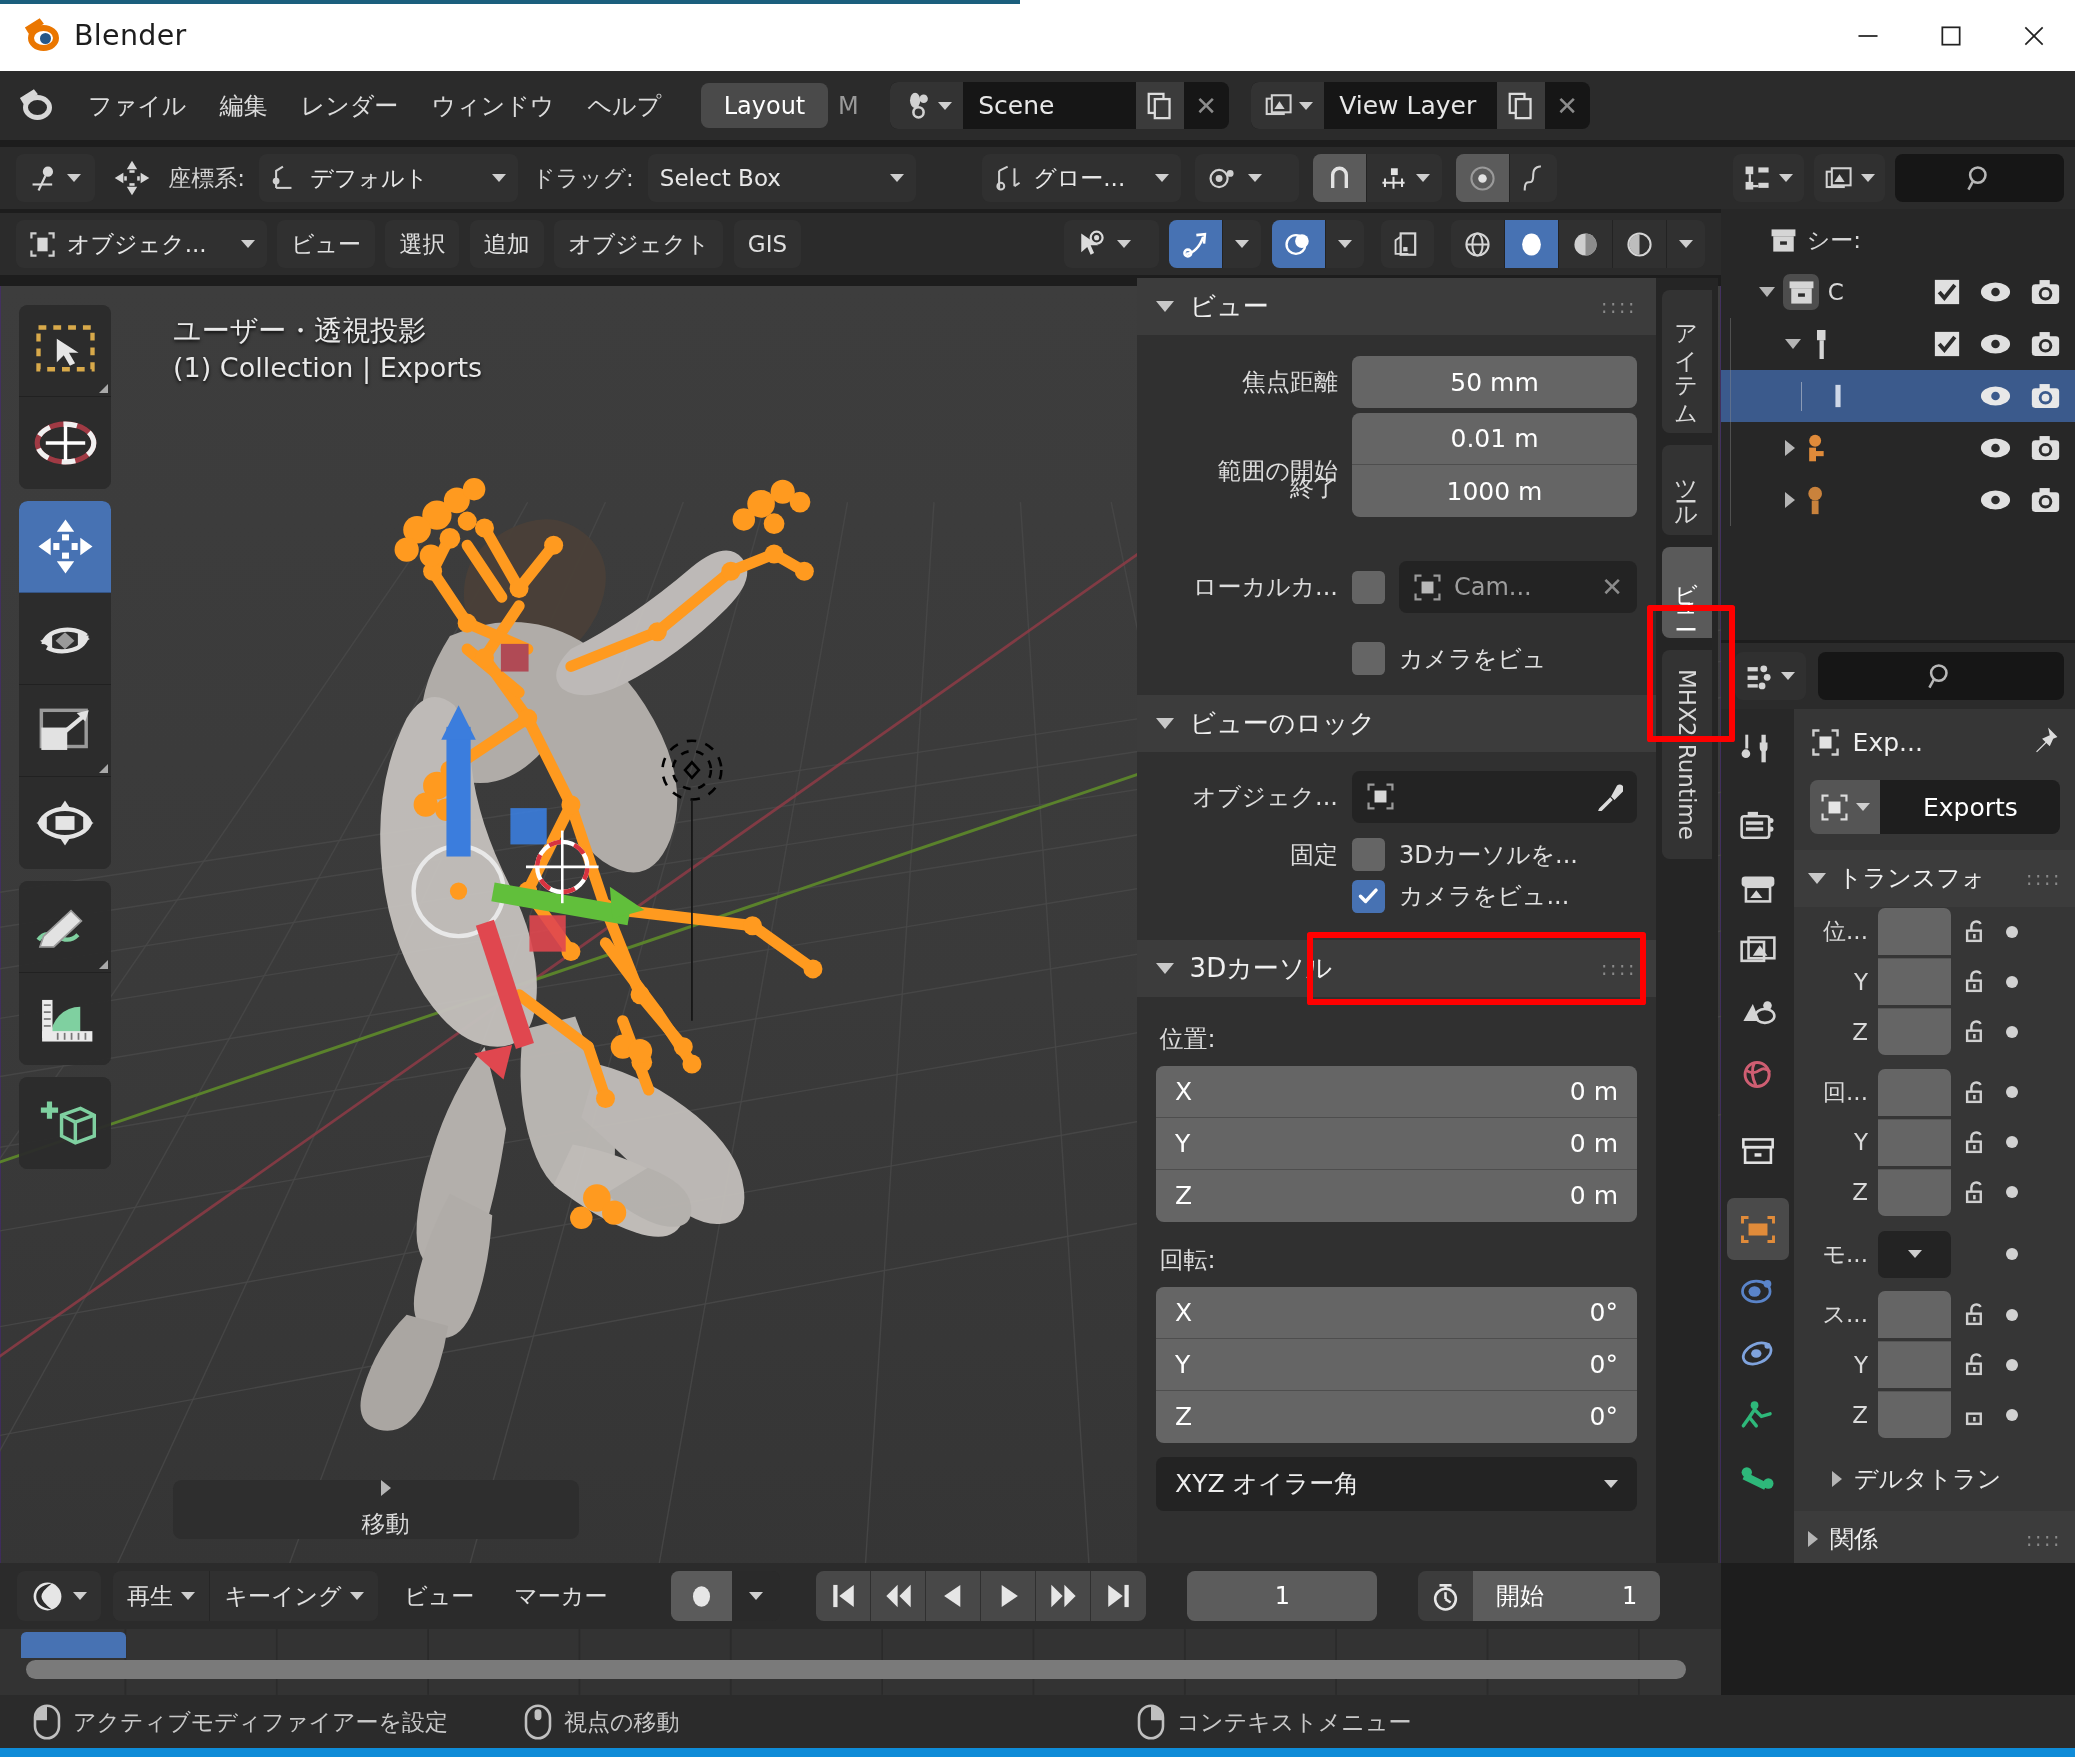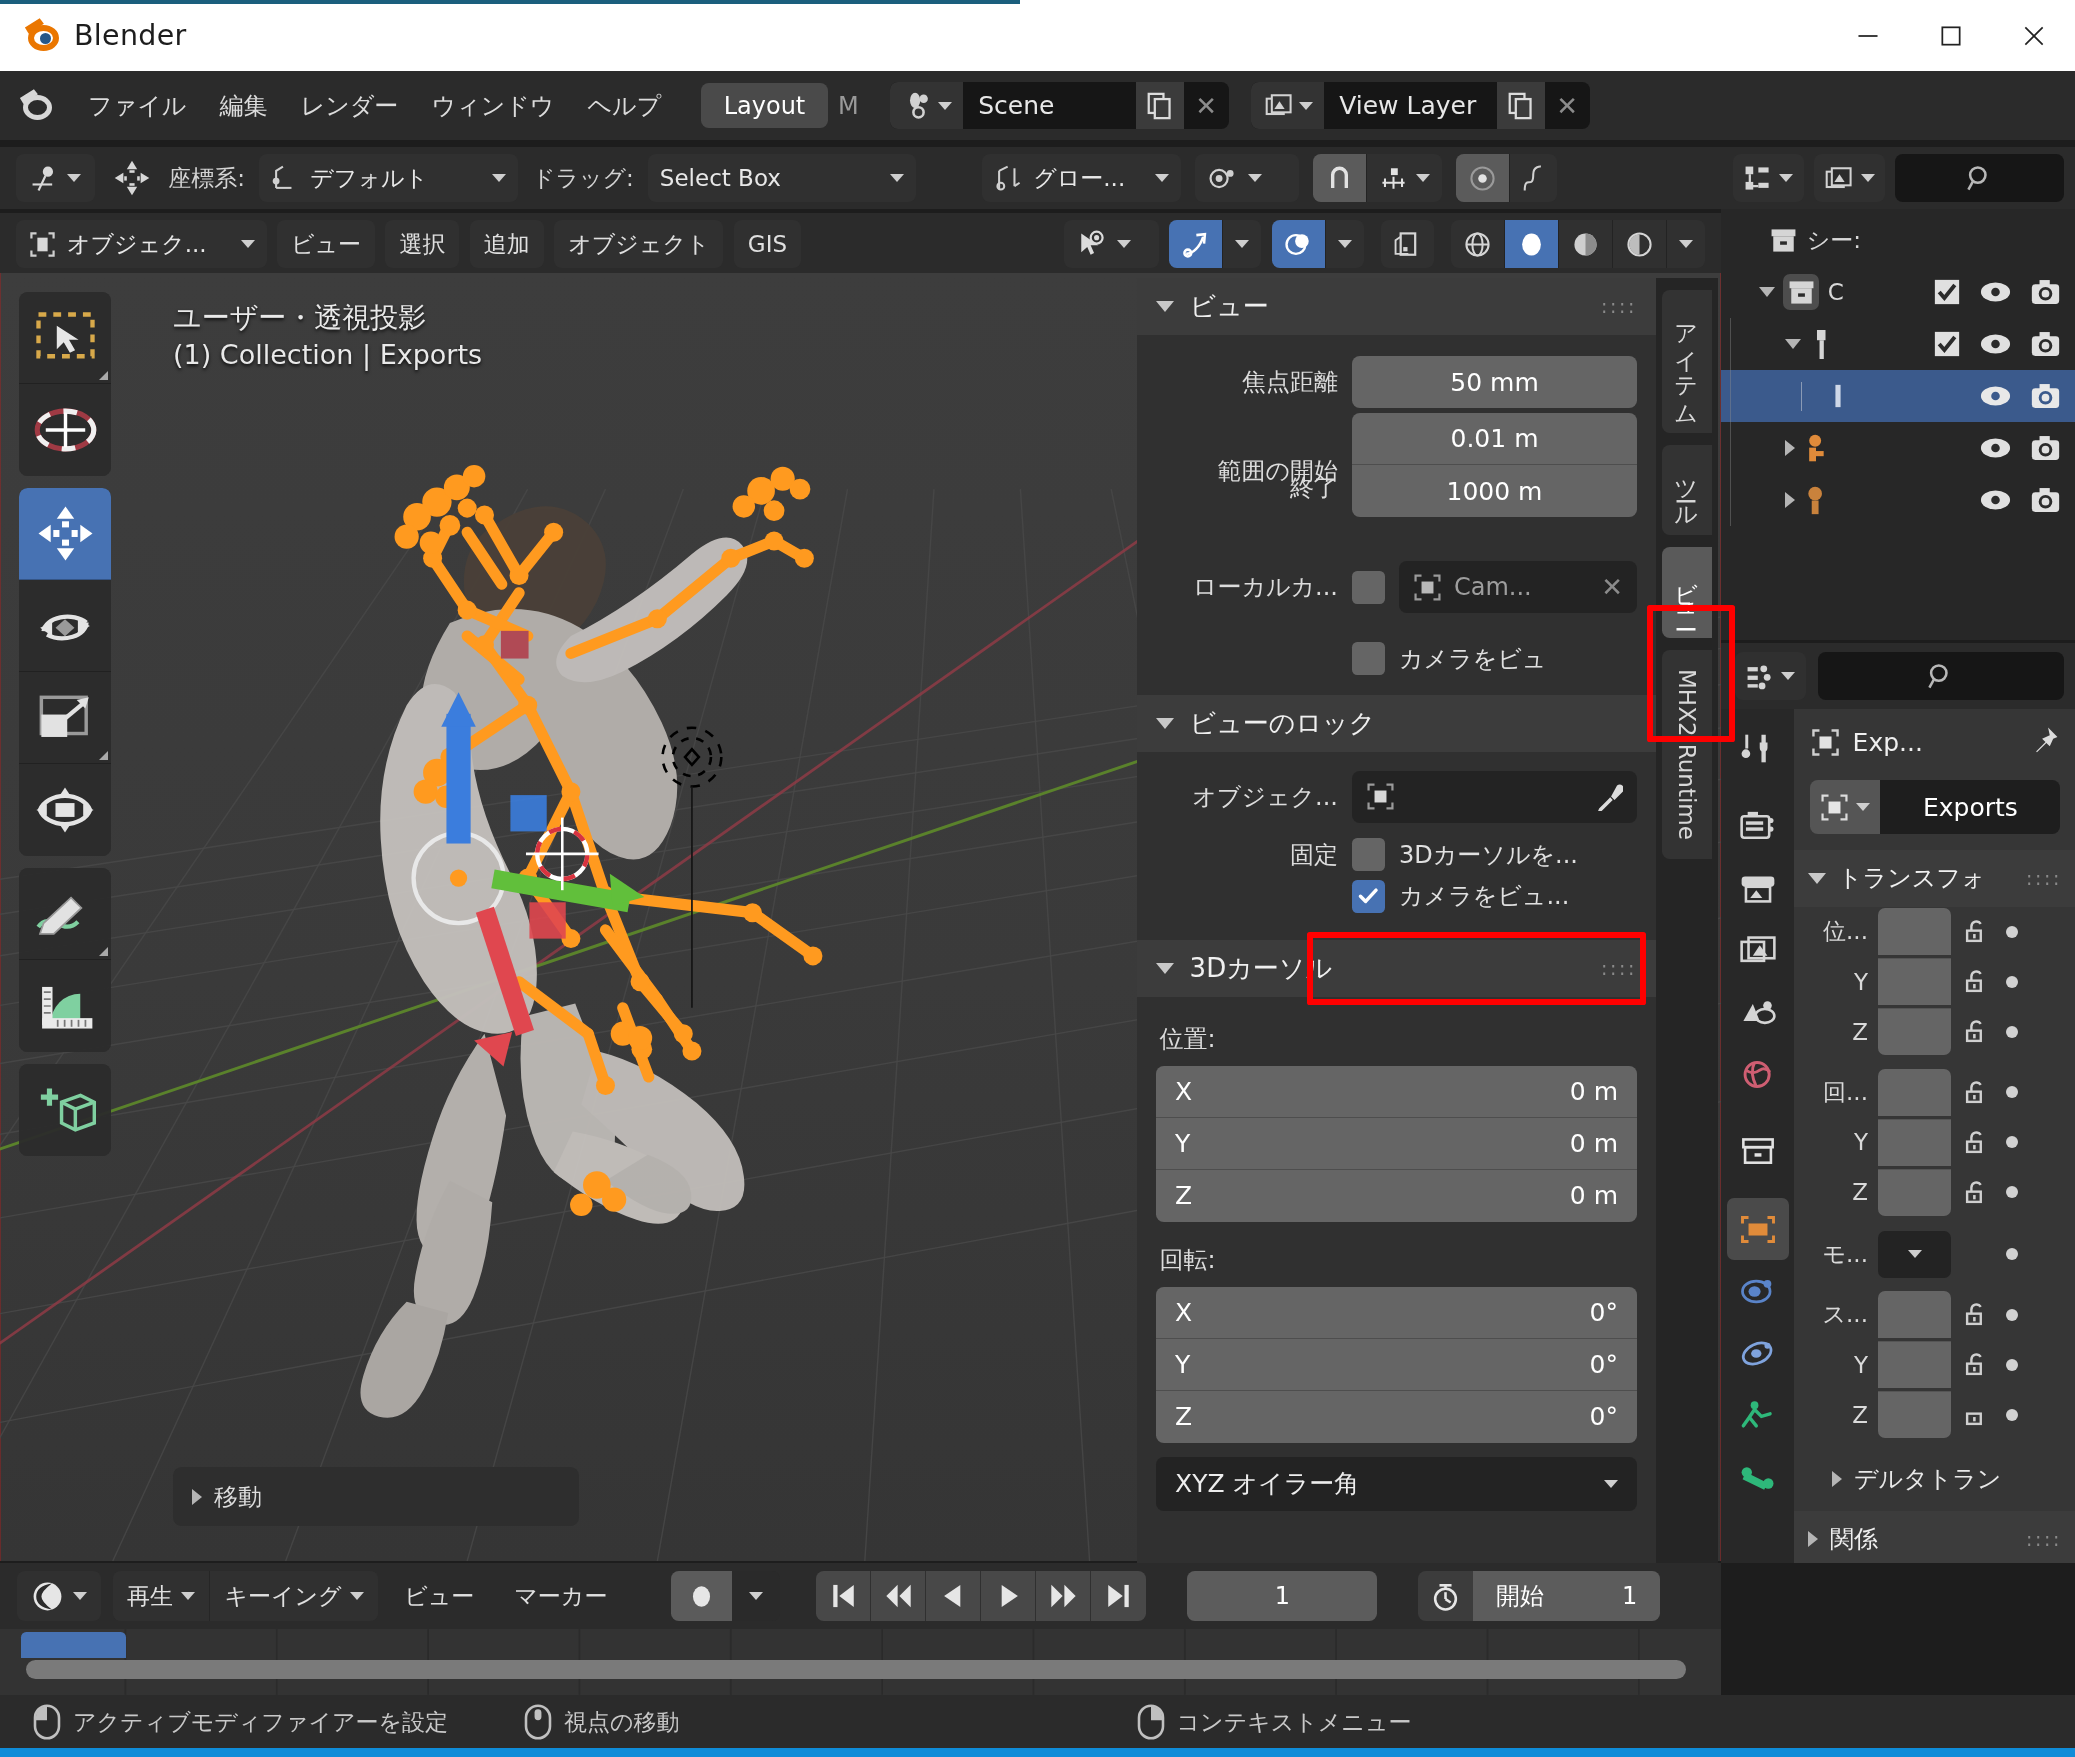--- a/index.html
+++ b/index.html
@@ -57,37 +57,37 @@
   .hlabel{color:#d2d2d2;font-size:23px;white-space:nowrap;}
   .hsel{height:48px;border-radius:7.8px;background:#303030;display:flex;align-items:center;padding:0 12px;gap:10.4px;min-width:156px;}
   .hsel .lbl{flex:1;color:#e8e8e8;font-size:23px;white-space:nowrap;overflow:hidden;}
   .seg{display:flex;height:48px;border-radius:7.8px;overflow:hidden;background:#303030;}
   .seg > div{display:flex;align-items:center;justify-content:center;padding:0 12px;border-right:0.9px solid #232323;}
   .seg > div:last-child{border-right:none;}
   .seg .on{background:#4772b3;}
   .seg .on2{background:#5b5b5b;}
 
   
-  .viewport{position:absolute;left:0;top:273px;width:1721px;height:1288px;overflow:hidden;background:#b91c1c;}
+  .viewport{position:absolute;left:0;top:286px;width:1721px;height:1288px;overflow:hidden;background:#4c1d95;}
   .vp-grid{position:absolute;inset:0;}
   .vp-overlay-text{position:absolute;left:173px;top:26px;font-size:28px;color:#e9e9e9;line-height:1.35;text-shadow:0 1.7px 3.5px rgba(0,0,0,.8);pointer-events:none;}
   .vp-overlay-text .l2{font-size:27px;}
 
   .toolcol{position:absolute;left:19px;top:19px;width:92px;display:flex;flex-direction:column;gap:0;}
   .toolgrp{background:#28282899;border-radius:8.6px;overflow:hidden;margin-bottom:12px;}
   .tool{width:92px;height:92px;display:flex;align-items:center;justify-content:center;position:relative;background:#2c2c2cdd;border-bottom:0.9px solid #00000040;}
   .tool:last-child{border-bottom:none;}
   .tool.sel{background:#4772b3;}
   .tool .corner{position:absolute;right:2.6px;bottom:2.6px;width:0;height:0;border-left:9.5px solid transparent;border-bottom:9.5px solid #a9a9a9;}
 
   .gizmo{position:absolute;right:169px;top:26px;width:182px;height:182px;}
   .nav-btns{position:absolute;right:121px;top:221px;display:flex;flex-direction:column;gap:17.3px;}
   .navb{width:71px;height:71px;border-radius:50%;background:#00000040;display:flex;align-items:center;justify-content:center;}
 
-  .op-panel{position:absolute;left:173px;bottom:35px;width:406px;height:59px;background:#2e2e2e;border-radius:8.6px;display:flex;align-items:center;padding-left:19px;gap:12px;color:#dcdcdc;font-size:24px;}
+  .op-panel{position:absolute;left:173px;bottom:35px;width:406px;height:59px;background:#2e2e2e;border-radius:8.6px;display:flex;align-items:center;padding-left:19px;gap:12px;color:#dcdcdc;font-size:24px;flex-direction:column;}
 
   
   .npanel{position:absolute;left:1137px;top:278px;width:519px;height:1285px;background:#303030;overflow:hidden;}
   .pnl-header{height:57px;background:#3c3c3c;display:flex;align-items:center;padding:0 19px;gap:15.6px;}
   .pnl-header .tri{width:0;height:0;border-left:9.5px solid transparent;border-right:9.5px solid transparent;border-top:11.2px solid #c8c8c8;}
   .pnl-header .ttl{font-size:26px;color:#f0f0f0;}
   .grip{margin-left:auto;color:#8a8a8a;font-size:19px;letter-spacing:2.6px;line-height:.6;}
   .pnl-body{padding:21px 19px 14px 19px;background:#303030;}
   .prow{display:flex;align-items:center;margin-bottom:5.2px;gap:14px;}
   .prow .plabel{width:182px;text-align:right;font-size:24px;color:#dcdcdc;white-space:nowrap;overflow:hidden;}

